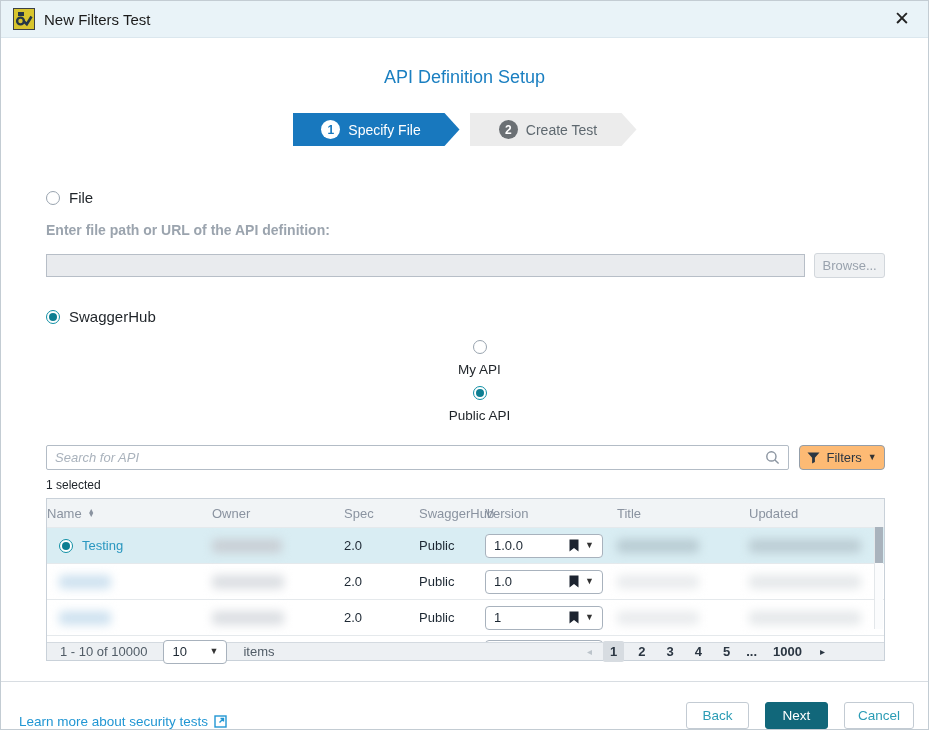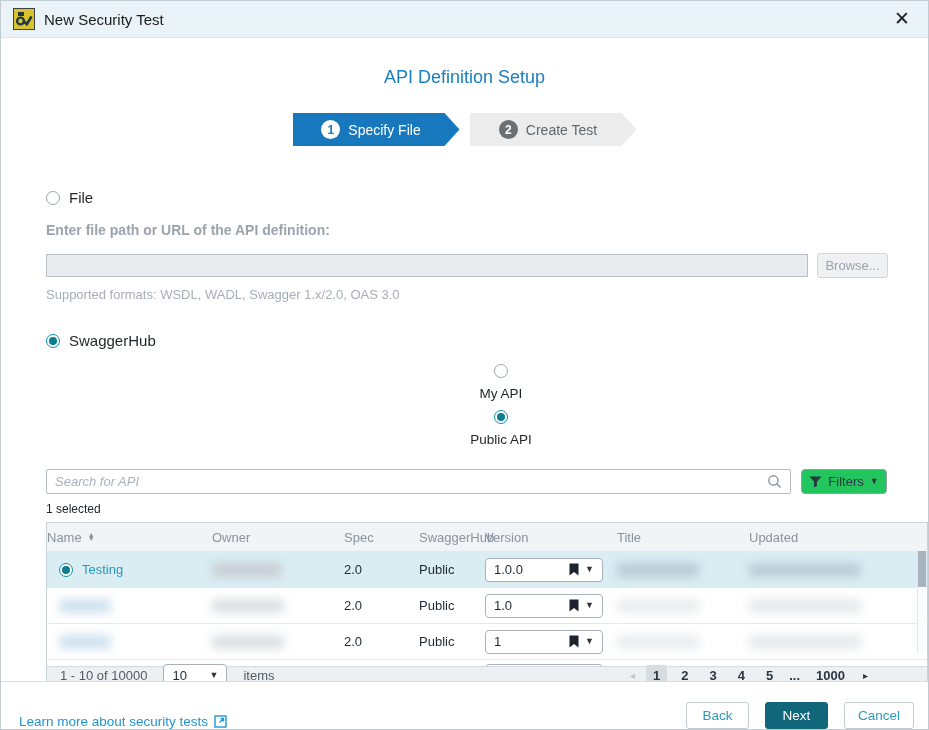--- a/index.html
+++ b/index.html
@@ -44,21 +44,21 @@
     display: inline-block; width: 14px; height: 14px; border-radius: 50%;
     border: 1px solid #99a4af; background: #fff; flex: 0 0 auto; position: relative;
   }
   .radio.checked { border: 1px solid #0f8fa5; }
   .radio.checked::after {
     content: ""; position: absolute; left: 2px; top: 2px; width: 8px; height: 8px;
     border-radius: 50%; background: #0c7econtent88d;
     background: #0d7e92;
   }
   
-  .section { padding-left: 45px; }
+  .section { padding-left: 45px; padding-right: 43px; }
   .radio-line { display: flex; align-items: center; gap: 9px; }
   .radio-line .main-label { font-size: 15px; color: #1f2429; }
   .file-section { margin-top: 43px; }
   .file-sublabel { margin: 16px 0 0 0; font-size: 14px; font-weight: bold; color: #9ba4ae; }
   .file-input-row { display: flex; margin-top: 15px; align-items: center; }
   .file-input {
     width: 762px; height: 23px; background: #e9ebee; border: 1px solid #b7bec7;
     font-size: 13px; color: #555; padding: 0 6px;
   }
   .browse-btn {
@@ -78,21 +78,21 @@
     display: flex; align-items: center; background: #fff;
   }
   .search-input {
     flex: 1; border: none; outline: none; font-size: 13px; padding: 0 8px;
     font-family: inherit; color: #333; background: transparent;
   }
   .search-input::placeholder { color: #a9b2bc; font-style: italic; }
   .search-icon { margin-right: 8px; display: flex; }
   .filters-btn {
     margin-left: 10px; width: 86px; height: 25px; border: 1px solid #939eaa; border-radius: 4px;
-    background: #22c55e; display: flex; align-items: center; justify-content: center; gap: 6px;
+    background: #fdba74; display: flex; align-items: center; justify-content: center; gap: 6px;
     font-size: 13px; color: #2b3642; font-family: inherit;
   }
   .caret { font-size: 9px; color: #333; line-height: 1; }
   .selected-count { margin-top: 8px; font-size: 12px; color: #20262c; }
   
   .api-table { margin-top: 6px; border: 1px solid #c9d1d9; position: relative; }
   .tgrid {
     display: grid;
     grid-template-columns: 165px 132px 75px 66px 132px 132px 1fr;
     align-items: center;
@@ -169,21 +169,21 @@
 
 <div class="window">
 
   <div class="titlebar">
     <svg class="app-logo" viewBox="0 0 22 22">
       <rect x="0.5" y="0.5" width="21" height="21" fill="#d8c52e" stroke="#3c4046"></rect>
       <circle cx="7.5" cy="13" r="3.4" fill="none" stroke="#253746" stroke-width="2.4"></circle>
       <path d="M11 13.5 L13.8 16.2 L18.5 8.5" fill="none" stroke="#253746" stroke-width="2.6"></path>
       <rect x="5" y="4" width="6" height="4" fill="#253746"></rect>
     </svg>
-    <span class="titlebar-title">New Security Test</span>
+    <span class="titlebar-title">New Filters Test</span>
     <span class="close-btn">✕</span>
   </div>
 
   <div class="page-heading">API Definition Setup</div>
 
   <div class="steps">
     <div class="step active">
       <span class="step-num">1</span>
       <span>Specify File</span>
     </div>
@@ -196,21 +196,20 @@
   <div class="section file-section">
     <div class="radio-line">
       <span class="radio"></span>
       <span class="main-label">File</span>
     </div>
     <div class="file-sublabel">Enter file path or URL of the API definition:</div>
     <div class="file-input-row">
       <input class="file-input" disabled="" value="" style="">
       <button class="browse-btn">Browse...</button>
     </div>
-    <div class="file-hint">Supported formats: WSDL, WADL, Swagger 1.x/2.0, OAS 3.0</div>
   </div>
 
   <div class="section hub-section">
     <div class="radio-line">
       <span class="radio checked"></span>
       <span class="main-label">SwaggerHub</span>
     </div>
     <div class="hub-options">
       <div class="hub-option">
         <span class="radio"></span>

